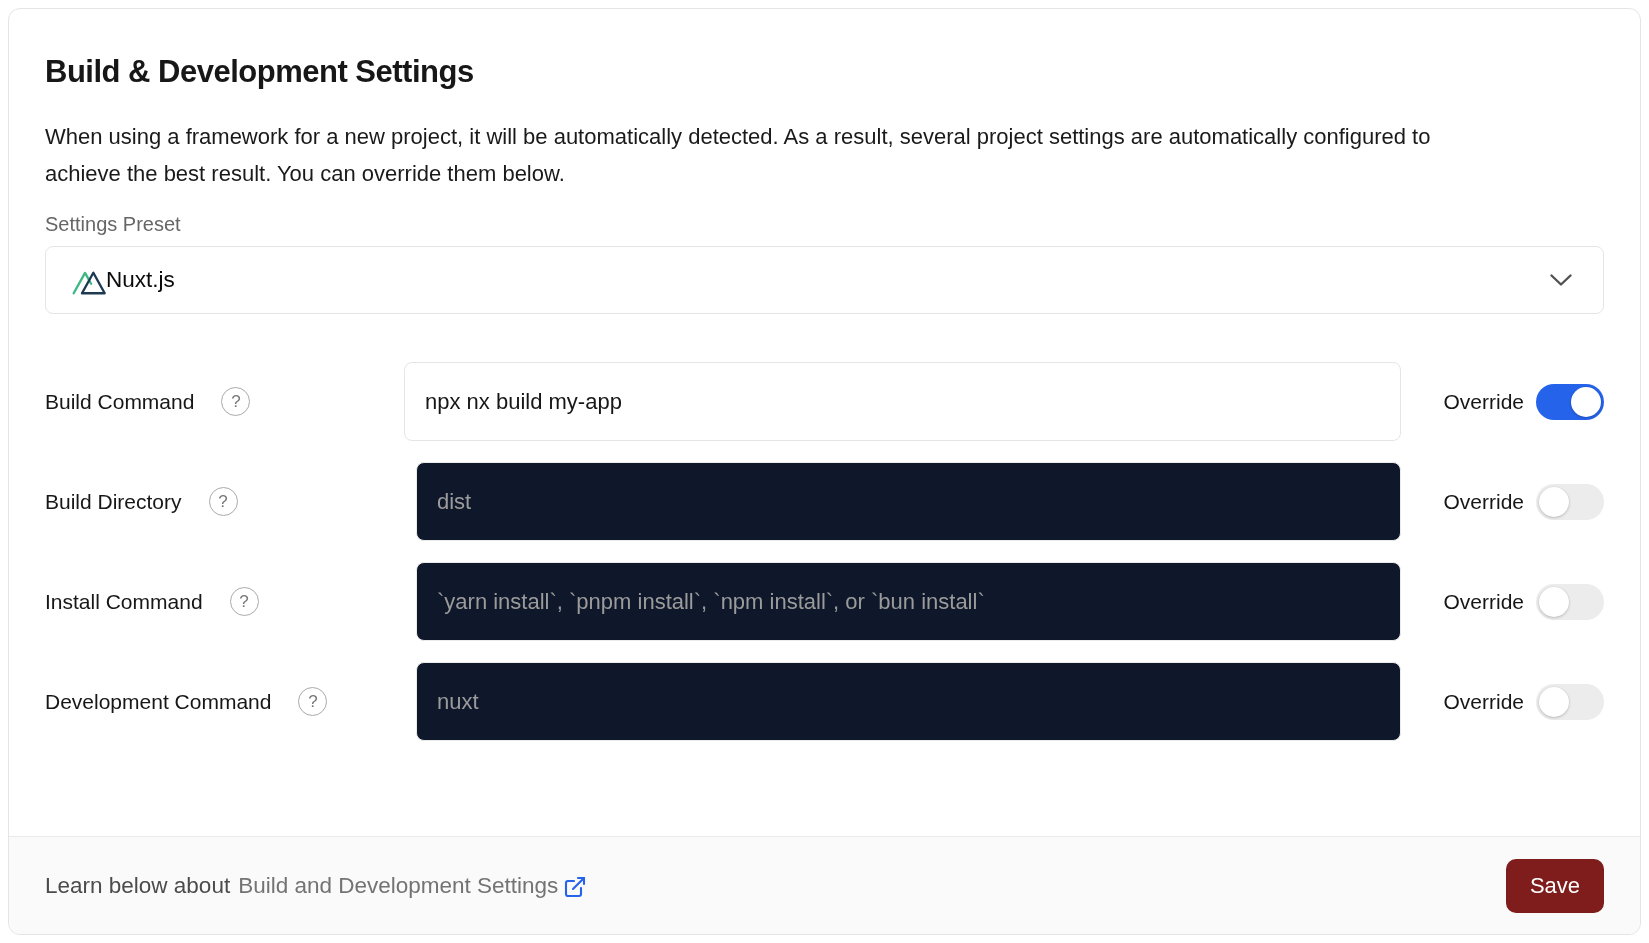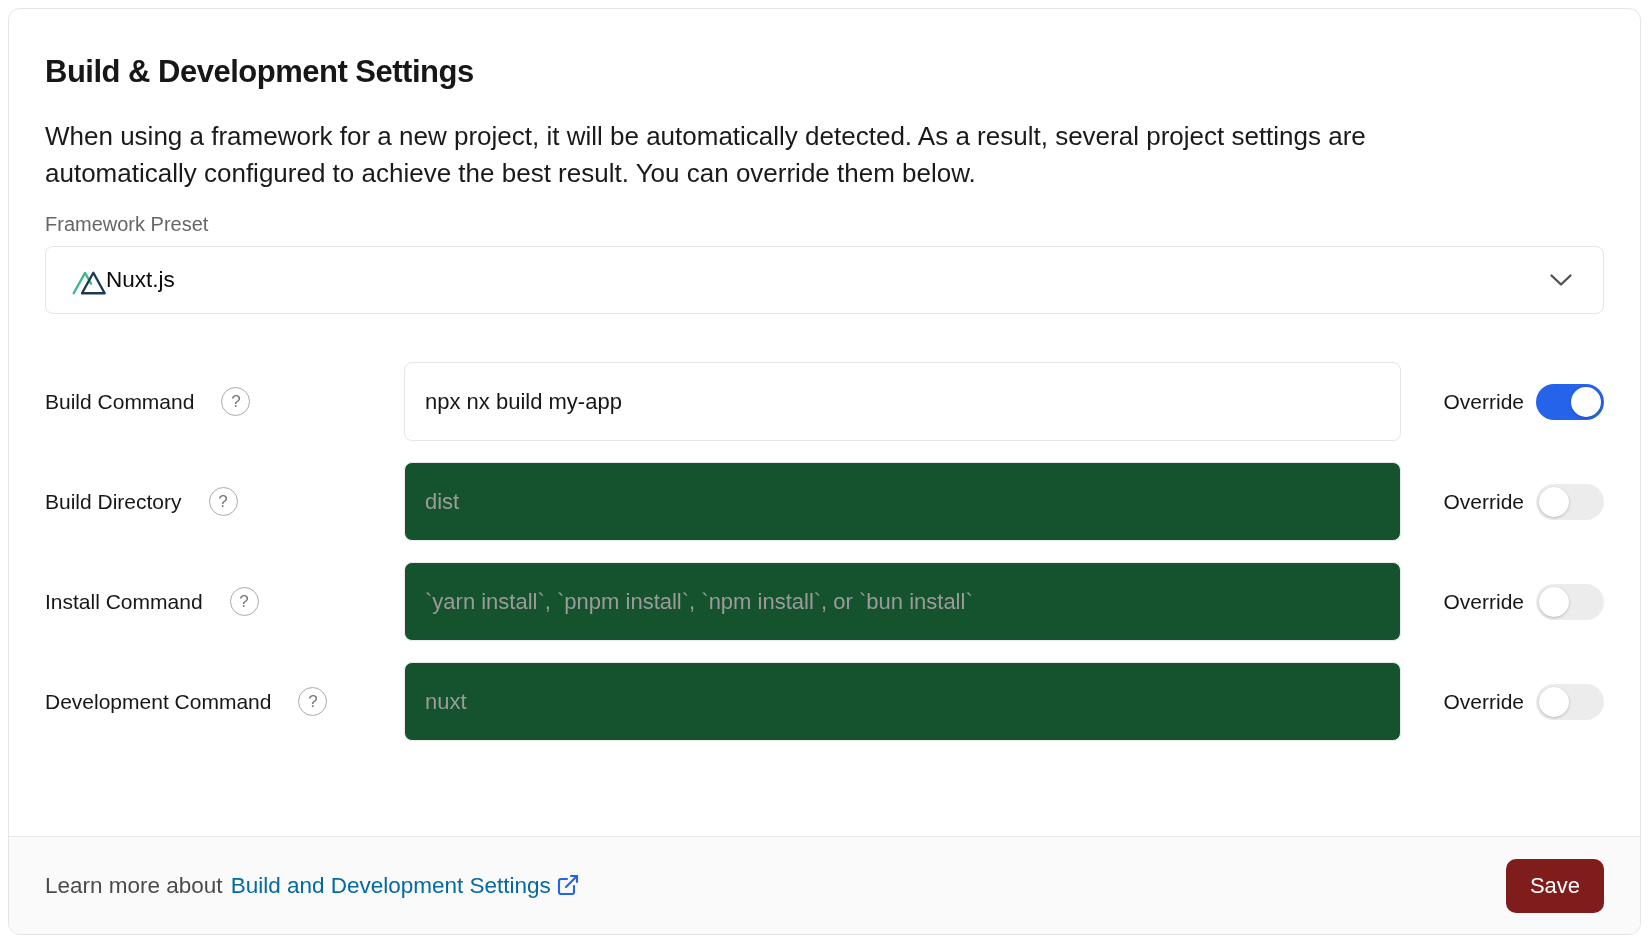--- a/index.html
+++ b/index.html
@@ -26,21 +26,21 @@
   .page-title {
     margin: 0 0 28px 0;
     font-size: 31px;
     line-height: 36px;
     font-weight: 700;
     letter-spacing: -0.5px;
     color: #171717;
   }
   .page-desc {
     margin: 0 0 21px 0;
-    font-size: 26px;
+    font-size: 22px;
     line-height: 37px;
     color: #1a1a1a;
     max-width: 1445px;
   }
   .fw-label {
     font-size: 20px;
     line-height: 23px;
     color: #666666;
     margin-bottom: 10px;
   }
@@ -86,23 +86,24 @@
     padding: 0 20px;
     font-family: "Liberation Sans", sans-serif;
     font-size: 22px;
     color: #171717;
     background: #ffffff;
     outline: none;
     min-width: 0;
   }
   .text-input::placeholder { color: #9b9b9b; opacity: 1; }
   .text-input.disabled {
-    background: #14532d;
+    background: #0f172a;
     border-color: #ebebeb;
     color: #9b9b9b;
+    margin-left: 12px;
   }
   .override-group {
     margin-left: 42px;
     flex: none;
     display: flex;
     align-items: center;
     gap: 12px;
   }
   .override-label { font-size: 21px; font-weight: 500; color: #171717; }
   .switch {
@@ -131,24 +132,24 @@
     border-top: 1px solid #eaeaea;
     display: flex;
     align-items: center;
     justify-content: space-between;
     padding: 0 36px;
     border-radius: 0 0 11px 11px;
   }
   .learn-more { font-size: 22.5px; color: #4b4b4b; display: flex; align-items: center; }
   .learn-more .prefix { margin-right: 8px; }
   .doc-link {
-    color: #0369a1;
+    color: #737373;
     text-decoration: none;
     display: inline-flex;
-    align-items: flex-start;
+    align-items: flex-end;
     gap: 5px;
     cursor: pointer;
   }
   .save-btn {
     width: 98px; height: 54px;
     background: #7f1d1d;
     color: #ffffff;
     border: none;
     border-radius: 10px;
     font-family: "Liberation Sans", sans-serif;
@@ -159,21 +160,21 @@
 </style>
 </head>
 <body>
 
 <div class="card">
   <div class="card-body">
 
     <h1 class="page-title">Build &amp; Development Settings</h1>
     <p class="page-desc">When using a framework for a new project, it will be automatically detected. As a result, several project settings are automatically configured to achieve the best result. You can override them below.</p>
 
-    <div class="fw-label">Framework Preset</div>
+    <div class="fw-label">Settings Preset</div>
 
     <div class="select">
       <span>
         <svg width="34" height="31" viewBox="0 0 36 32" fill="none">
           <path d="M1.8 29.5 L13.8 8 L20.2 19.4" stroke="#3fb984" stroke-width="2.5" stroke-linecap="round" stroke-linejoin="round"></path>
           <path d="M22.6 7.8 L34.6 29.5 L10.6 29.5 Z" stroke="#1d3a52" stroke-width="2.5" stroke-linecap="round" stroke-linejoin="round"></path>
         </svg>
       </span>
       <span class="select-value">Nuxt.js</span>
       <span class="chev">
@@ -239,21 +240,21 @@
               <span class="knob"></span>
             </span>
         </div>
       </div>
 
     </div>
   </div>
 
   <div class="card-footer">
     <div class="learn-more">
-      <span class="prefix">Learn more about</span>
+      <span class="prefix">Learn below about</span>
       <a class="doc-link">
         <span>Build and Development Settings</span>
         <span>
           <svg width="24" height="24" viewBox="0 0 24 24" fill="none" stroke="#2563eb" stroke-width="2.1" stroke-linecap="round" stroke-linejoin="round">
             <path d="M18 13v6a2 2 0 0 1-2 2H5a2 2 0 0 1-2-2V8a2 2 0 0 1 2-2h6"></path>
             <polyline points="15 3 21 3 21 9"></polyline>
             <line x1="10" y1="14" x2="21" y2="3"></line>
           </svg>
         </span>
       </a>

